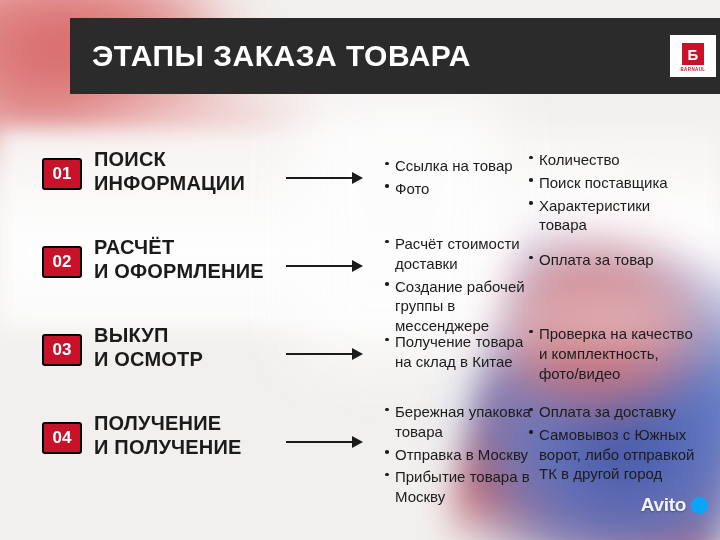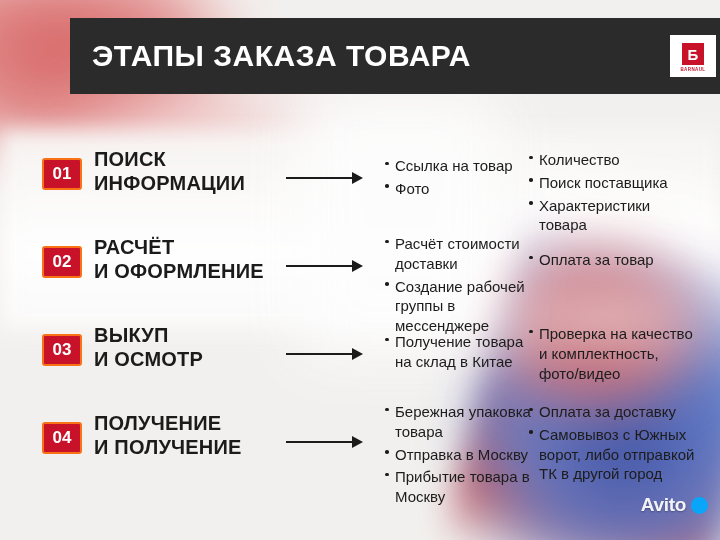--- a/index.html
+++ b/index.html
@@ -108,21 +108,21 @@
   .row.r3 { margin-top: 0px; }
   .row.r4 { margin-top: 0px; }
 
   
   .badge {
     position: absolute;
     left: 42px;
     top: 36px;
     width: 40px; height: 32px;
     background: #c7122a;
-    border: 2px solid #f97316;
+    border: 2px solid #000000;
     border-radius: 3px;
     color: #ffffff;
     font-size: 17px;
     font-weight: bold;
     display: flex; align-items: center; justify-content: center;
     box-sizing: border-box;
   }
   
   .step-title {
     position: absolute;

